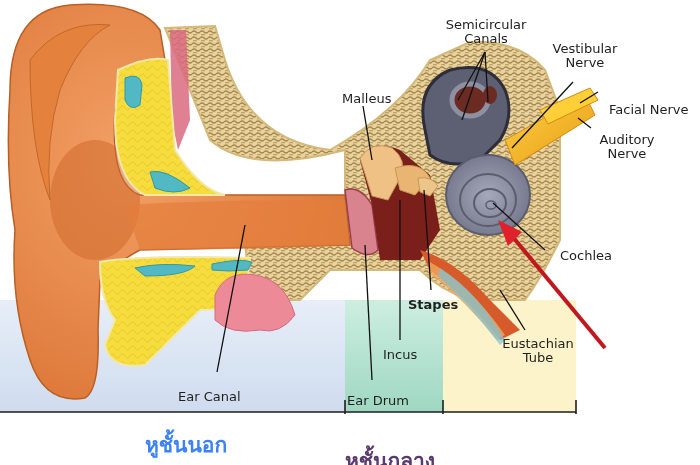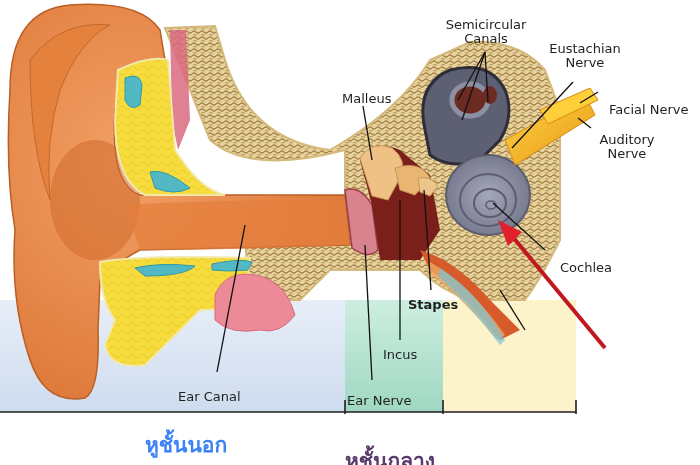--- a/index.html
+++ b/index.html
@@ -114,30 +114,34 @@
       <line x1="443" y1="400" x2="443" y2="414"></line>
       <line x1="576" y1="400" x2="576" y2="414"></line>
     </g>
   </svg>
 
   <div class="lbl" style="left:444px;top:18px;width:84px;">
     <div>Semicircular</div>
     <div>Canals</div>
   </div>
   <div class="lbl" style="left:548px;top:42px;width:74px;">
-    <div>Eustachian</div>
+    <div>Vestibular</div>
     <div>Nerve</div>
   </div>
   <div class="lbl" style="left:609px;top:81px;margin-top:22px;">Facial Nerve</div>
   <div class="lbl" style="left:592px;top:133px;width:70px;">
     <div>Auditory</div>
     <div>Nerve</div>
   </div>
   <div class="lbl" style="left:342px;top:92px;">Malleus</div>
-  <div class="lbl" style="left:560px;top:249px;margin-top:12px;">Cochlea</div>
+  <div class="lbl" style="left:560px;top:249px;">Cochlea</div>
   <div class="lbl" style="left:408px;top:298px;font-weight:bold;">Stapes</div>
   <div class="lbl" style="left:383px;top:348px;text-align:center;">Incus</div>
+  <div class="lbl" style="left:496px;top:337px;width:84px;">
+    <div>Eustachian</div>
+    <div>Tube</div>
+  </div>
   <div class="lbl" style="left:178px;top:390px;">Ear Canal</div>
-  <div class="lbl" style="left:347px;top:394px;">Ear Nerve</div>
+  <div class="lbl" style="left:347px;top:394px;">Ear Drum</div>
 
   <div class="region-lbl" style="left:145px;top:432px;color:#3b82f6;">หูชั้นนอก</div>
   <div class="region-lbl" style="left:345px;top:432px;color:#5a3a6e;margin-top:16px;">หูชั้นกลาง</div>
 </div>
 
 </body></html>

